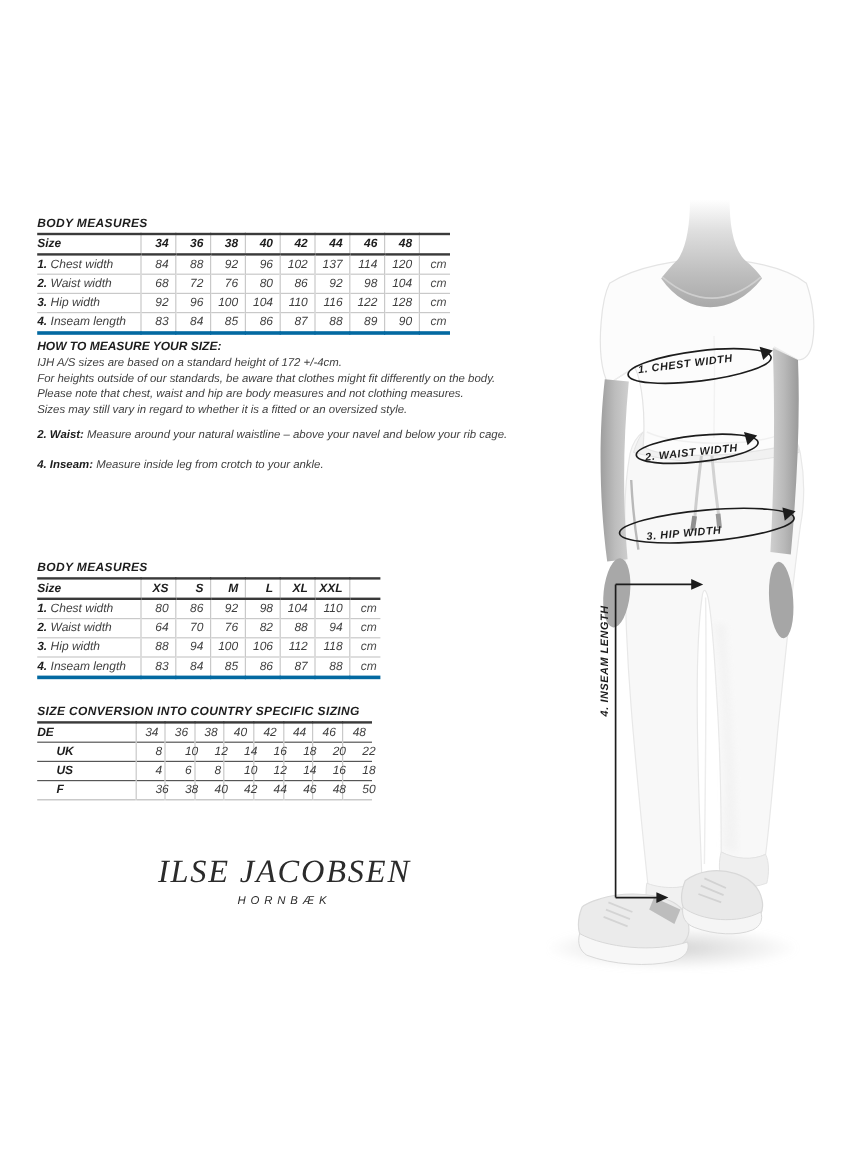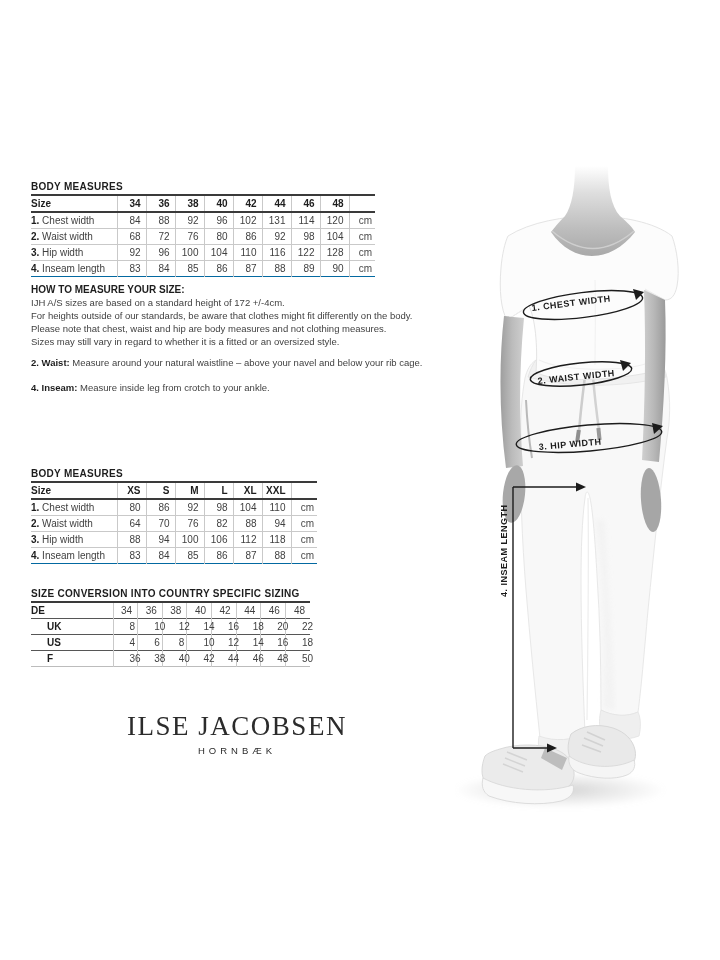--- a/index.html
+++ b/index.html
@@ -1,23 +1,23 @@
 <!DOCTYPE html>
 <html><head>
 <meta charset="utf-8">
 <style>
   html,body{margin:0;padding:0;background:#fff;}
   #page{position:relative;width:720px;height:960px;background:#ffffff;overflow:hidden;
         font-family:"Liberation Sans", sans-serif;color:#3f3f3f;}
-  .abs{position:absolute;}
+  .abs{position:absolute;font-style:italic;}
   .section-title{font-size:10px;font-weight:bold;color:#1d1d1d;letter-spacing:.3px;
                  line-height:11px;margin:0 0 2px 0;white-space:nowrap;}
   
   table{border-collapse:collapse;table-layout:fixed;font-size:10px;color:#3f3f3f;}
-  .mtable{border-top:2px solid #3a3a3a;border-bottom:1px solid #0369a1;}
+  .mtable{border-top:2px solid #3a3a3a;border-bottom:3px solid #0369a1;}
   .mtable th{font-weight:bold;color:#1d1d1d;border-bottom:2px solid #3a3a3a;}
   .mtable th,.mtable td{height:15px;line-height:15px;padding:0;white-space:nowrap;overflow:hidden;}
   .mtable th+th,.mtable td+td{border-left:1px solid #c9c9c9;}
   .mtable tbody tr+tr td{border-top:1px solid #c9c9c9;}
   .mtable .lbl{text-align:left;}
   .mtable .num{text-align:right;padding-right:5px;}
   .mtable .unit{text-align:right;padding-right:3px;color:#4a4a4a;}
   td.lbl b{color:#1d1d1d;font-weight:bold;}
   .ctable{border-top:2px solid #3a3a3a;border-bottom:1px solid #bcbcbc;}
   .ctable td{height:15px;line-height:15px;padding:0;white-space:nowrap;}
@@ -76,21 +76,21 @@
           </tr>
         </thead>
         <tbody>
           <tr>
             <td class="lbl"><b>1.</b> Chest width</td>
             <td class="num">84</td>
             <td class="num">88</td>
             <td class="num">92</td>
             <td class="num">96</td>
             <td class="num">102</td>
-            <td class="num">131</td>
+            <td class="num">137</td>
             <td class="num">114</td>
             <td class="num">120</td>
             <td class="unit">cm</td>
           </tr>
           <tr>
             <td class="lbl"><b>2.</b> Waist width</td>
             <td class="num">68</td>
             <td class="num">72</td>
             <td class="num">76</td>
             <td class="num">80</td>

